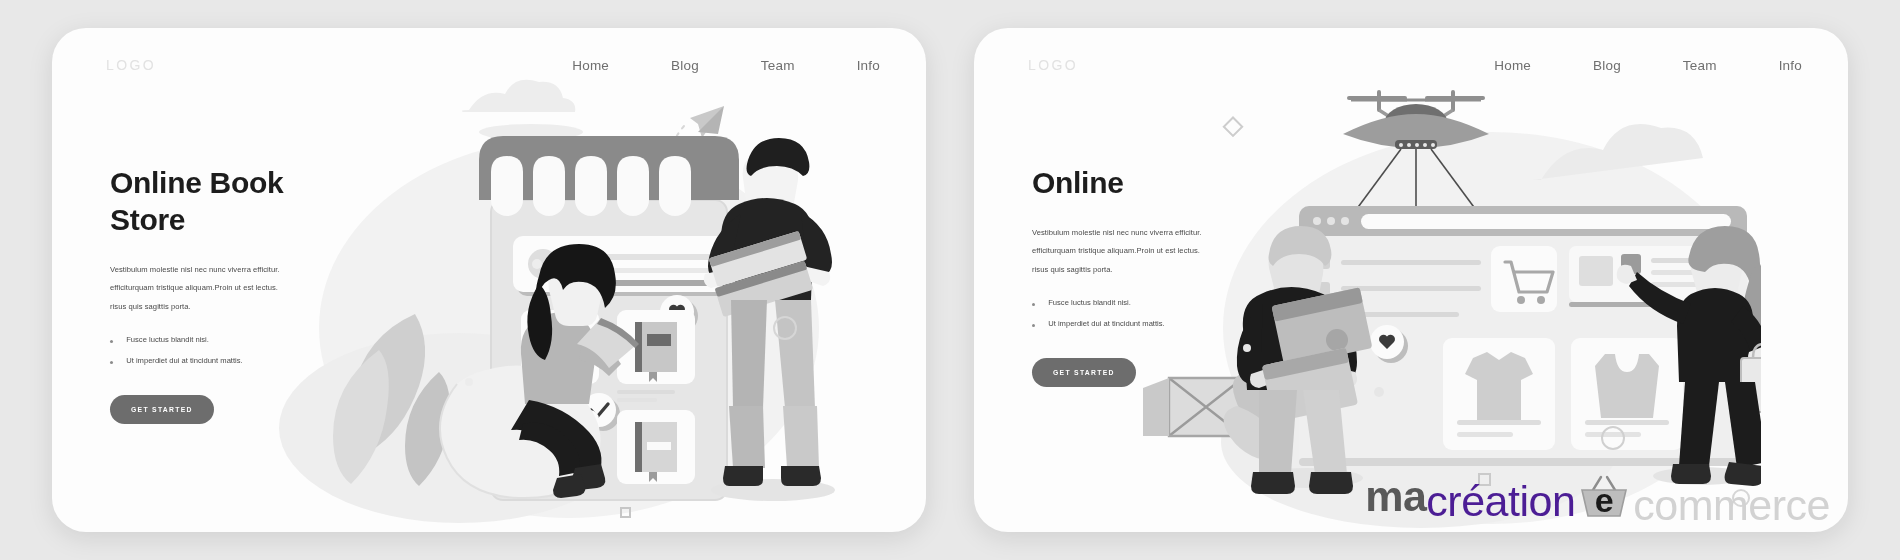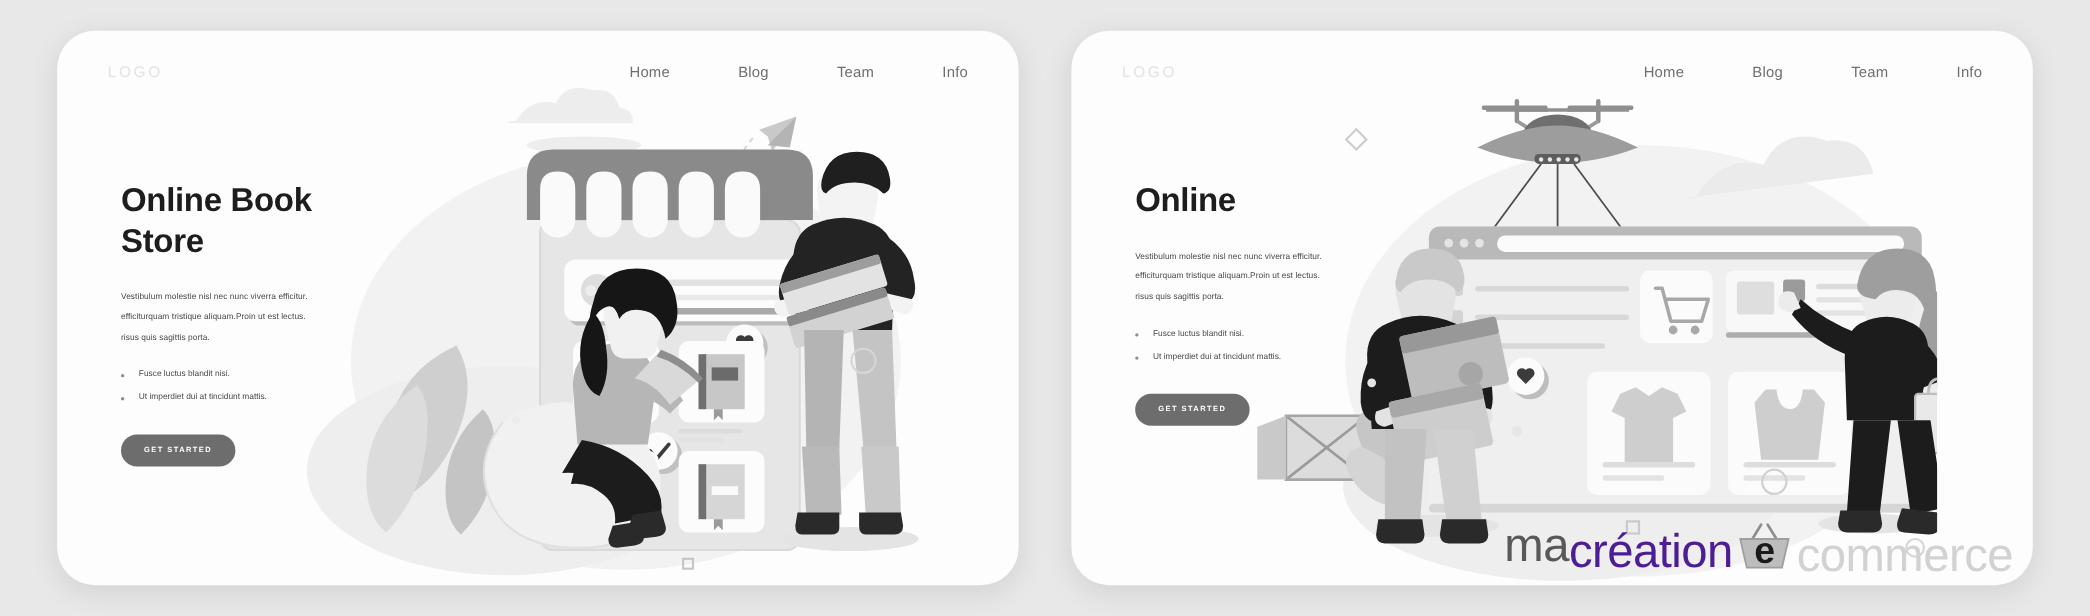--- a/index.html
+++ b/index.html
@@ -15,21 +15,21 @@
   .card{
     position:relative;
     flex:1 1 0;
     background:#fdfdfd;
     border-radius:34px;
     box-shadow:0 6px 26px rgba(0,0,0,.10);
     overflow:hidden;
   }
 
   
-  .hdr{position:absolute;top:0;left:0;right:0;height:74px;display:flex;align-items:center;padding:0 46px;box-sizing:border-box;z-index:9;}
+  .hdr{position:absolute;top:0;left:8px;right:0;height:74px;display:flex;align-items:center;padding:0 46px;box-sizing:border-box;z-index:9;}
   .logo{font-size:14px;letter-spacing:2.4px;color:#e2e2e2;font-weight:400;}
   .nav{margin-left:auto;display:flex;gap:62px;text-align:right;}
   .nav span{font-size:13.5px;color:#6f6f6f;letter-spacing:.2px;}
 
   
   .copy{position:absolute;left:58px;top:129px;width:232px;z-index:8;margin-top:8px;}
   .h1{font-size:30px;line-height:1.23;font-weight:700;color:#1d1d1d;letter-spacing:-.3px;margin:0 0 22px 0;}
   .para p{font-size:7.6px;line-height:2.42;color:#4a4a4a;margin:0;letter-spacing:.05px;}
   .bullets{margin:20px 0 0 0;padding:0;list-style:none;}
   .bullets li{display:flex;align-items:flex-start;gap:13px;margin-bottom:13px;}
@@ -45,21 +45,21 @@
   
   .art{position:absolute;inset:0;z-index:3;}
   .art svg{width:100%;height:100%;display:block;}
 
   
   .wm{
     position:absolute;right:18px;bottom:2px;z-index:40;
     display:flex;align-items:center;gap:0;
     font-size:43px;letter-spacing:-.5px;white-space:nowrap;
   }
-  .wm .w1{color:#595959;font-weight:400;}
+  .wm .w1{color:#595959;font-weight:700;}
   .wm .w2{color:#4c1d95;font-weight:400;margin-top:9px;}
   .wm .basket{position:relative;width:54px;height:46px;margin:0 2px;display:inline-block;vertical-align:middle;}
   .wm .w3{color:#d2d2d2;font-weight:400;margin-top:18px;}
 </style>
 </head>
 <body>
 
 <div class="stage">
 
   <div class="card">

